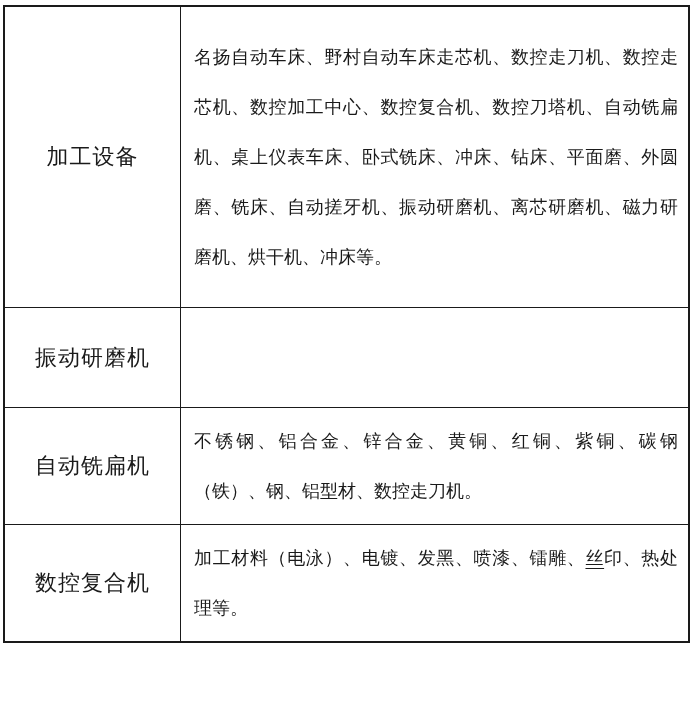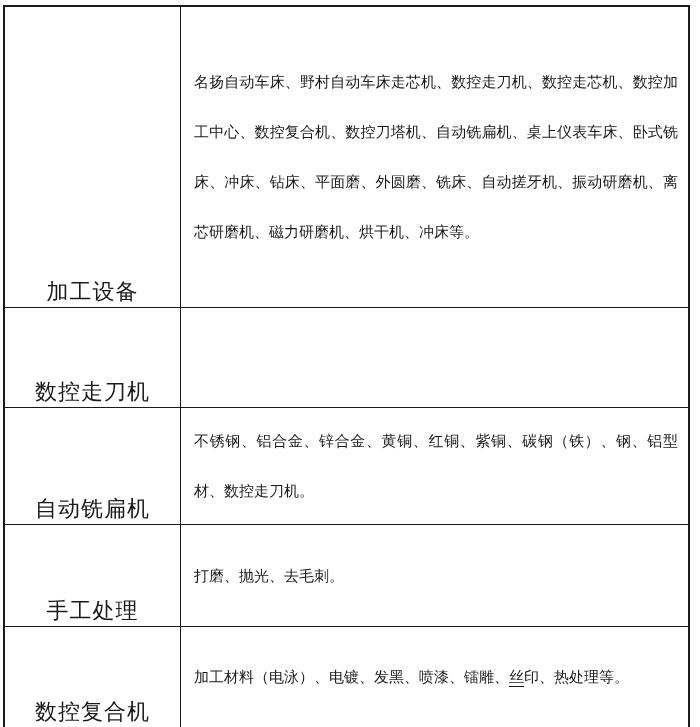--- a/index.html
+++ b/index.html
@@ -24,36 +24,36 @@
     display: flex;
     align-items: stretch;
   }
   .row + .row {
     border-top: 1.5px solid #1a1a1a;
   }
   .cell-label {
     flex: 0 0 176px;
     border-right: 1.5px solid #1a1a1a;
     display: flex;
-    align-items: flex-end;
+    align-items: center;
     justify-content: center;
     font-size: 22px;
     letter-spacing: 1px;
     box-sizing: border-box;
   }
   .cell-content {
     flex: 1 1 auto;
     display: flex;
     align-items: center;
     padding: 8px 10px 8px 13px;
     box-sizing: border-box;
   }
   .cell-content .txt {
     width: 100%;
-    font-size: 15px;
+    font-size: 18px;
     line-height: 50px;
     text-align: justify;
     text-justify: inter-character;
   }
   .r1 { min-height: 300px; }
   .r2 { min-height: 99px;  }
   .r3 { min-height: 107px; }
   .r4 { min-height: 101px; }
   .r5 { min-height: 100px; }
   .u { text-decoration: underline; text-underline-offset: 4px; }
@@ -67,41 +67,33 @@
     <div class="cell-label">
       <span>加工设备</span>
     </div>
     <div class="cell-content">
       <div class="txt">名扬自动车床、野村自动车床走芯机、数控走刀机、数控走芯机、数控加工中心、数控复合机、数控刀塔机、自动铣扁机、桌上仪表车床、卧式铣床、冲床、钻床、平面磨、外圆磨、铣床、自动搓牙机、振动研磨机、离芯研磨机、磁力研磨机、烘干机、冲床等。</div>
     </div>
   </div>
 
   <div class="row r2">
     <div class="cell-label">
-      <span>数控走刀机</span>
+      <span>振动研磨机</span>
     </div>
   </div>
 
   <div class="row r3">
     <div class="cell-label">
       <span>自动铣扁机</span>
     </div>
     <div class="cell-content">
       <div class="txt">不锈钢、铝合金、锌合金、黄铜、红铜、紫铜、碳钢（铁）、钢、铝型材、数控走刀机。</div>
     </div>
   </div>
 
-  <div class="row r4">
-    <div class="cell-label">
-      <span>手工处理</span>
-    </div>
-    <div class="cell-content">
-      <div class="txt">打磨、抛光、去毛刺。</div>
-    </div>
-  </div>
 
   <div class="row r5">
     <div class="cell-label">
       <span>数控复合机</span>
     </div>
     <div class="cell-content">
       <div class="txt"><span>加工材料（电泳）、电镀、发黑、喷漆、镭雕、</span><span class="u">丝</span><span>印、热处理等。</span></div>
     </div>
   </div>
 

